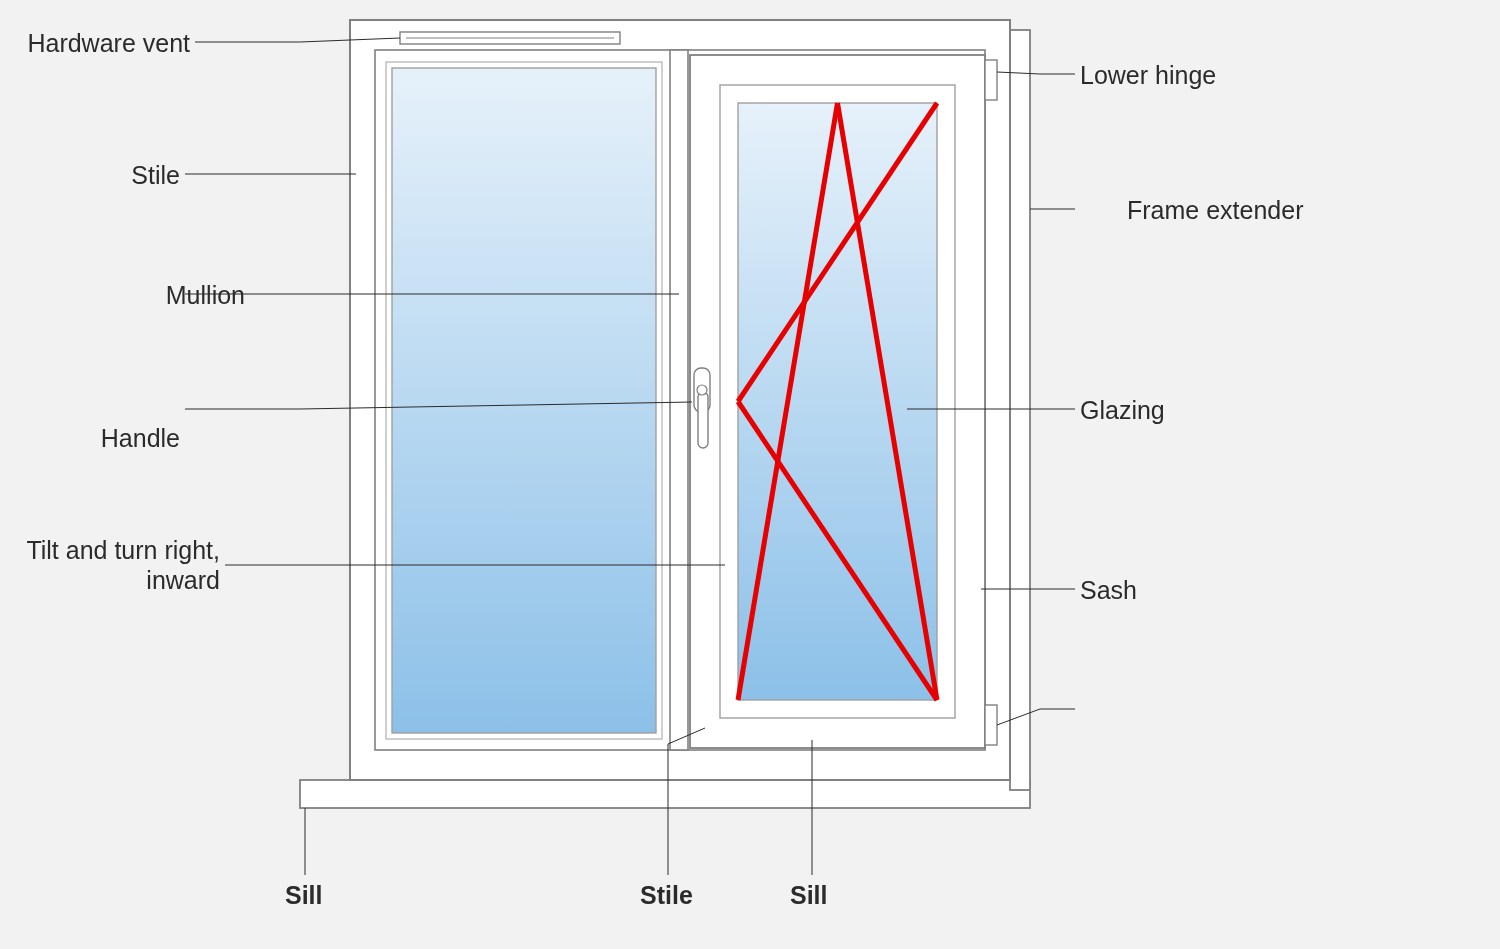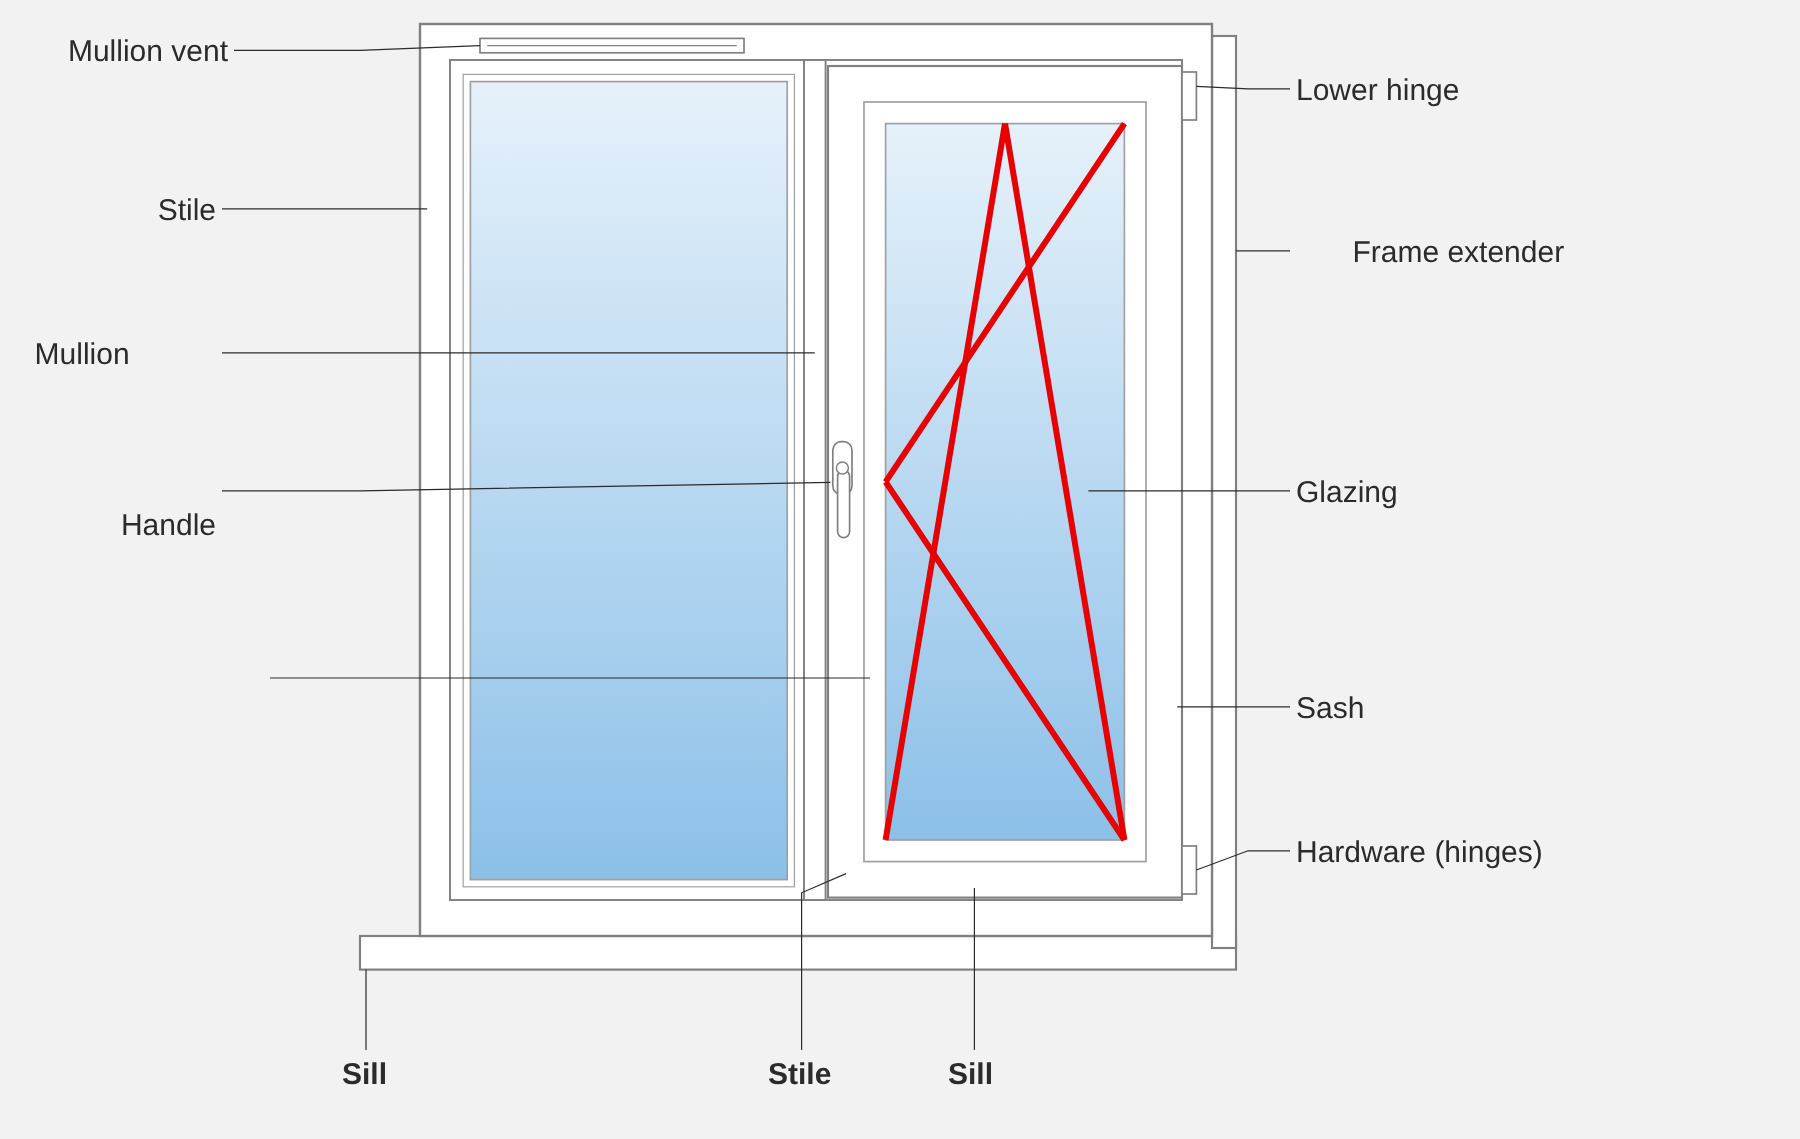--- a/index.html
+++ b/index.html
@@ -72,28 +72,31 @@
         <polyline points="668,875 668,744 705,728" fill="none"></polyline>
         <polyline points="812,875 812,740" fill="none"></polyline>
         <polyline points="1075,74 1040,74 997,72" fill="none"></polyline>
         <polyline points="1075,209 1030,209" fill="none"></polyline>
         <polyline points="1075,409 1040,409 907,409" fill="none"></polyline>
         <polyline points="1075,589 1040,589 981,589" fill="none"></polyline>
         <polyline points="1075,709 1040,709 997,725" fill="none"></polyline>
       </g>
   </svg>
 
-  <div class="label left" style="top:28px; right:1310px;">Mullion vent</div>
+  <div class="label left" style="top:28px; right:1310px;">Hardware vent</div>
   <div class="label left" style="top:160px; right:1320px;">Stile</div>
-  <div class="label left" style="top:280px; right:1392px;">Mullion</div>
+  <div class="label left" style="top:280px; right:1255px;">Mullion</div>
   <div class="label left" style="top:395px; right:1320px;margin-top:28px;">Handle</div>
+  <div class="label left" style="top:535px; right:1280px;">
+    <span>Tilt and turn right,</span><br>
+    <span>inward</span>
+  </div>
 
   <div class="label center" style="top:880px; left:285px;">Sill</div>
   <div class="label center" style="top:880px; left:640px;">Stile</div>
   <div class="label center" style="top:880px; left:790px;">Sill</div>
 
   <div class="label right" style="top:60px; left:1080px;">Lower hinge</div>
   <div class="label right" style="top:195px; left:1080px;margin-left:47px;">Frame extender</div>
   <div class="label right" style="top:395px; left:1080px;">Glazing</div>
   <div class="label right" style="top:575px; left:1080px;">Sash</div>
-  <div class="label right" style="top:695px; left:1080px;">Hardware (hinges)</div>
 
 </div>
 
 </body></html>

